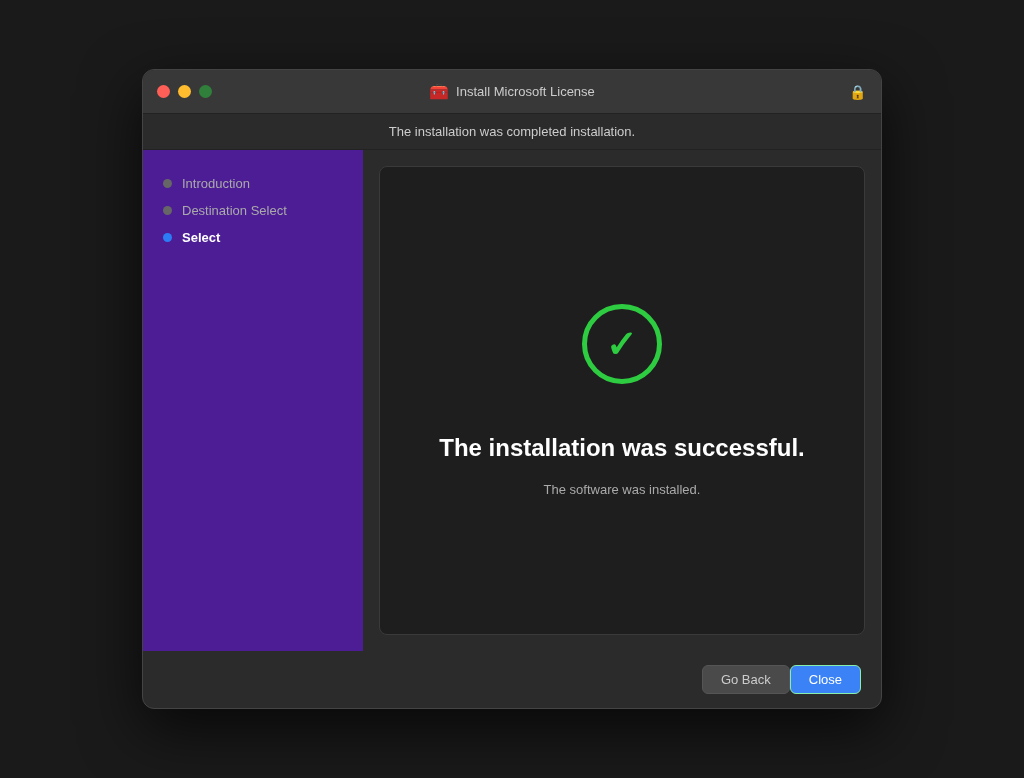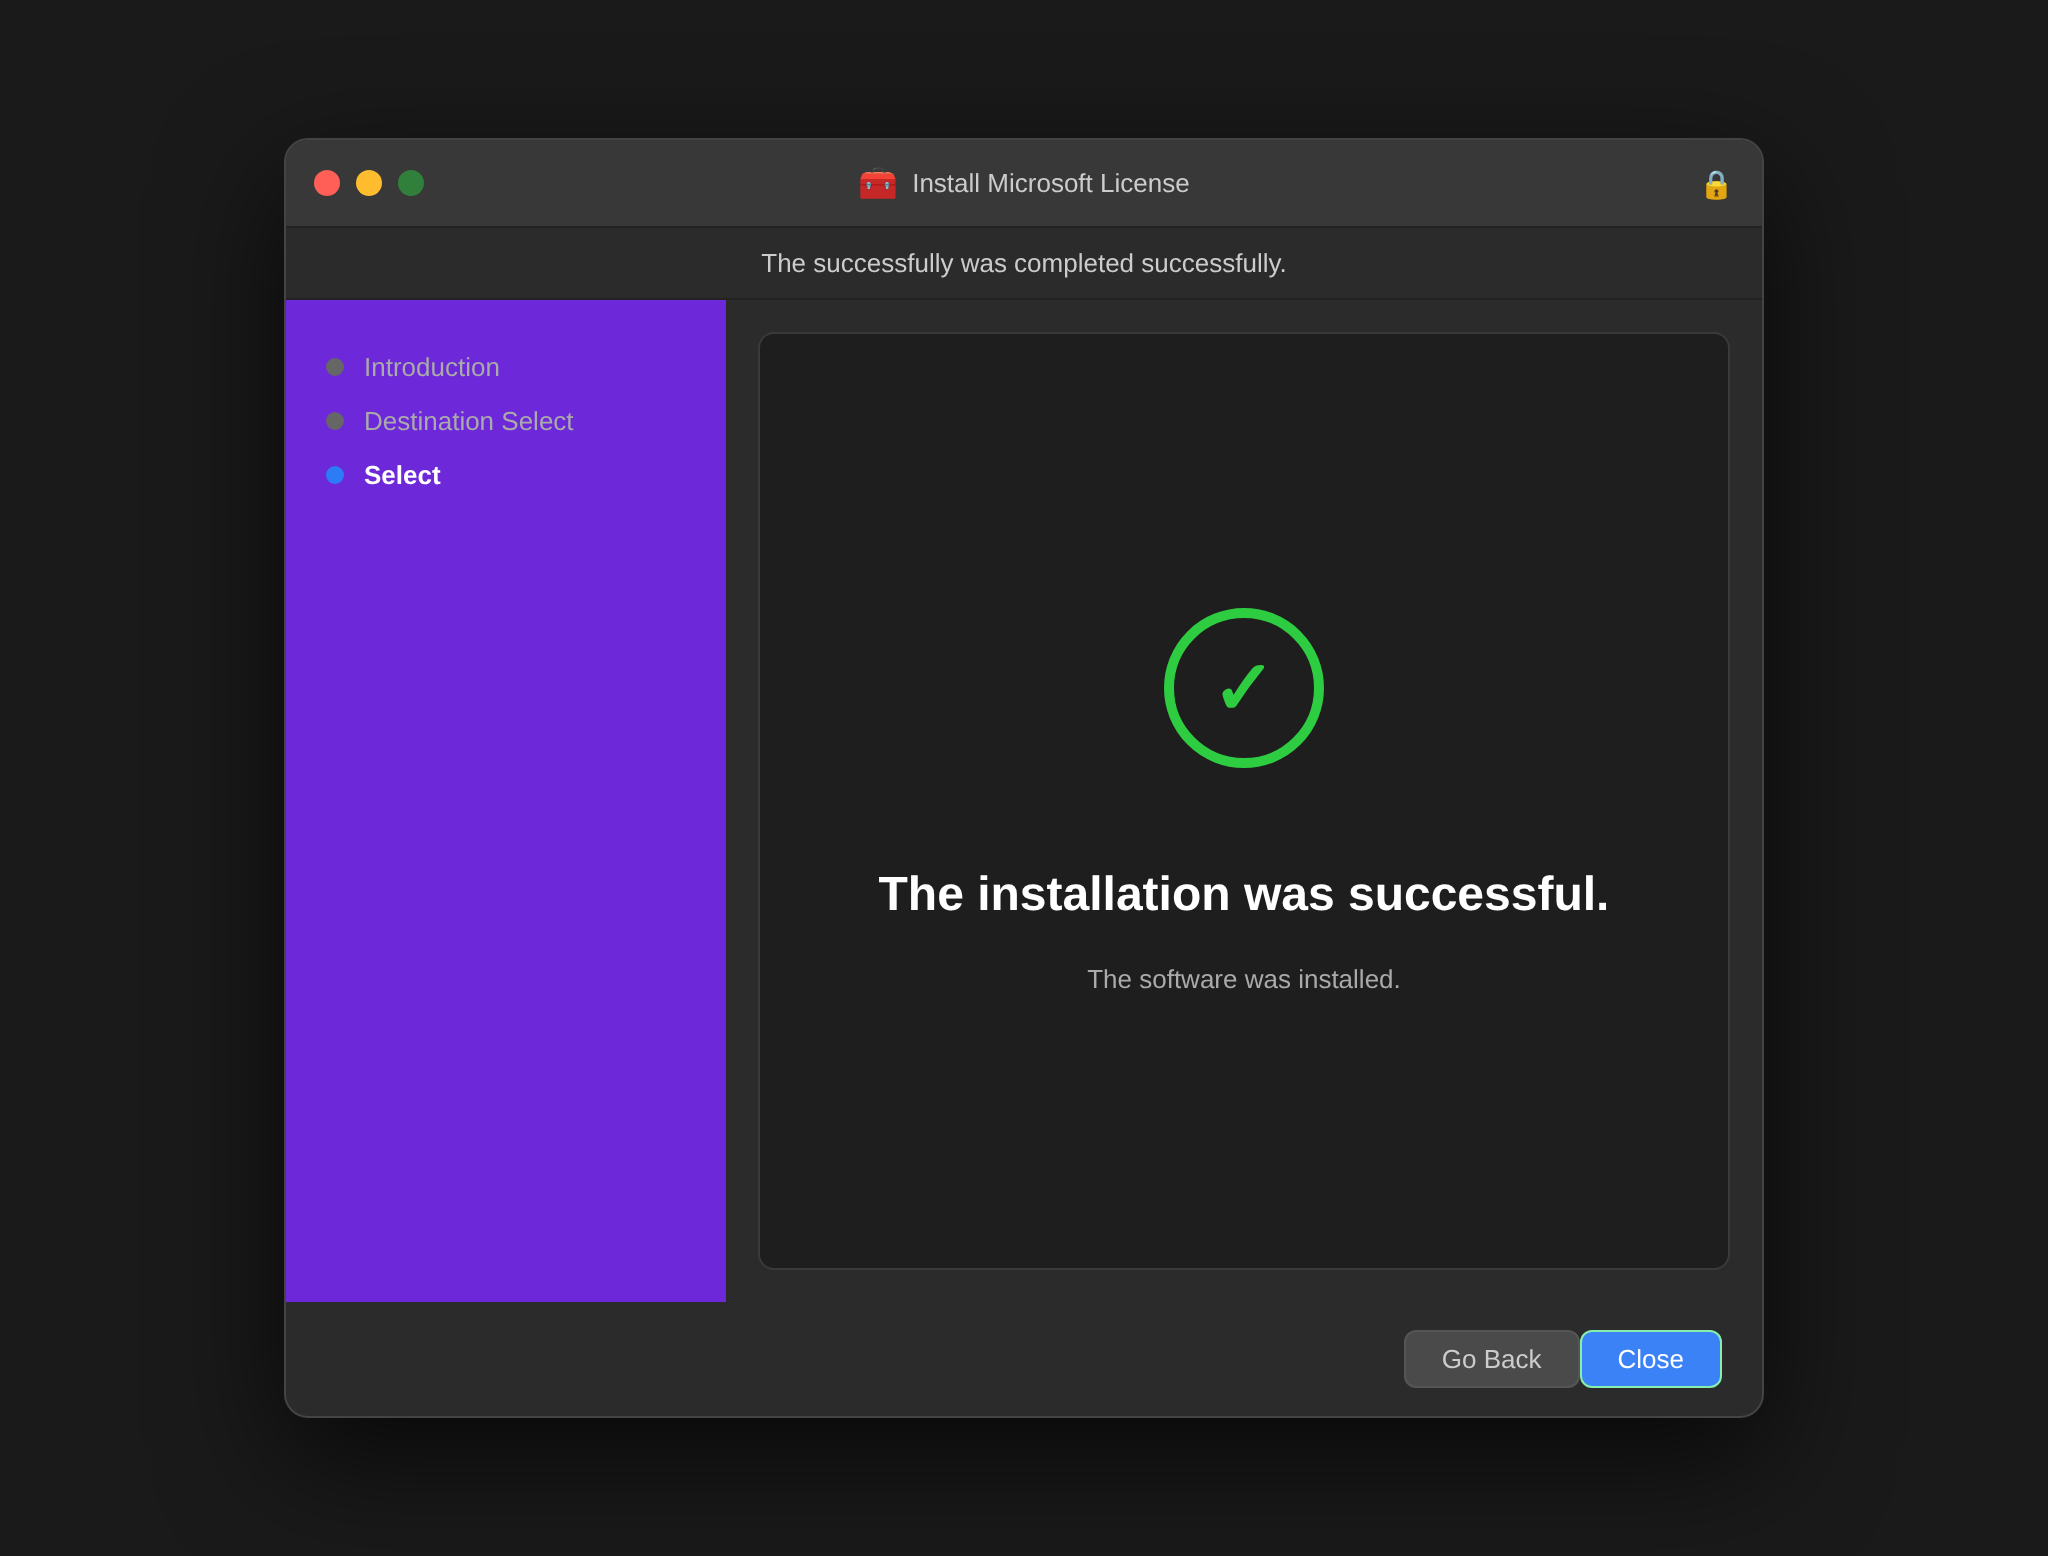--- a/index.html
+++ b/index.html
@@ -90,21 +90,21 @@
     }
 
     .content-area {
       display: flex;
       flex: 1;
       overflow: hidden;
     }
 
     .sidebar {
       width: 220px;
-      background: #6d28d9;
+      background: #4c1d95;
       padding: 20px 0;
       flex-shrink: 0;
     }
 
     .sidebar-item {
       display: flex;
       align-items: center;
       gap: 10px;
       padding: 6px 20px;
       color: #aaa;
@@ -218,21 +218,21 @@
       <div class="traffic-light maximize-btn"></div>
     </div>
     <div class="titlebar-title">
       <span class="titlebar-icon">🧰</span>
       <span>Install Microsoft License</span>
     </div>
     <div class="lock-icon">🔒</div>
   </div>
 
   <div class="status-bar">
-    <span>The successfully was completed successfully.</span>
+    <span>The installation was completed installation.</span>
   </div>
 
   <div class="content-area">
 
     <div class="sidebar">
       <div class="sidebar-item">
         <div class="sidebar-dot"></div>
         <span>Introduction</span>
       </div>
       <div class="sidebar-item">

